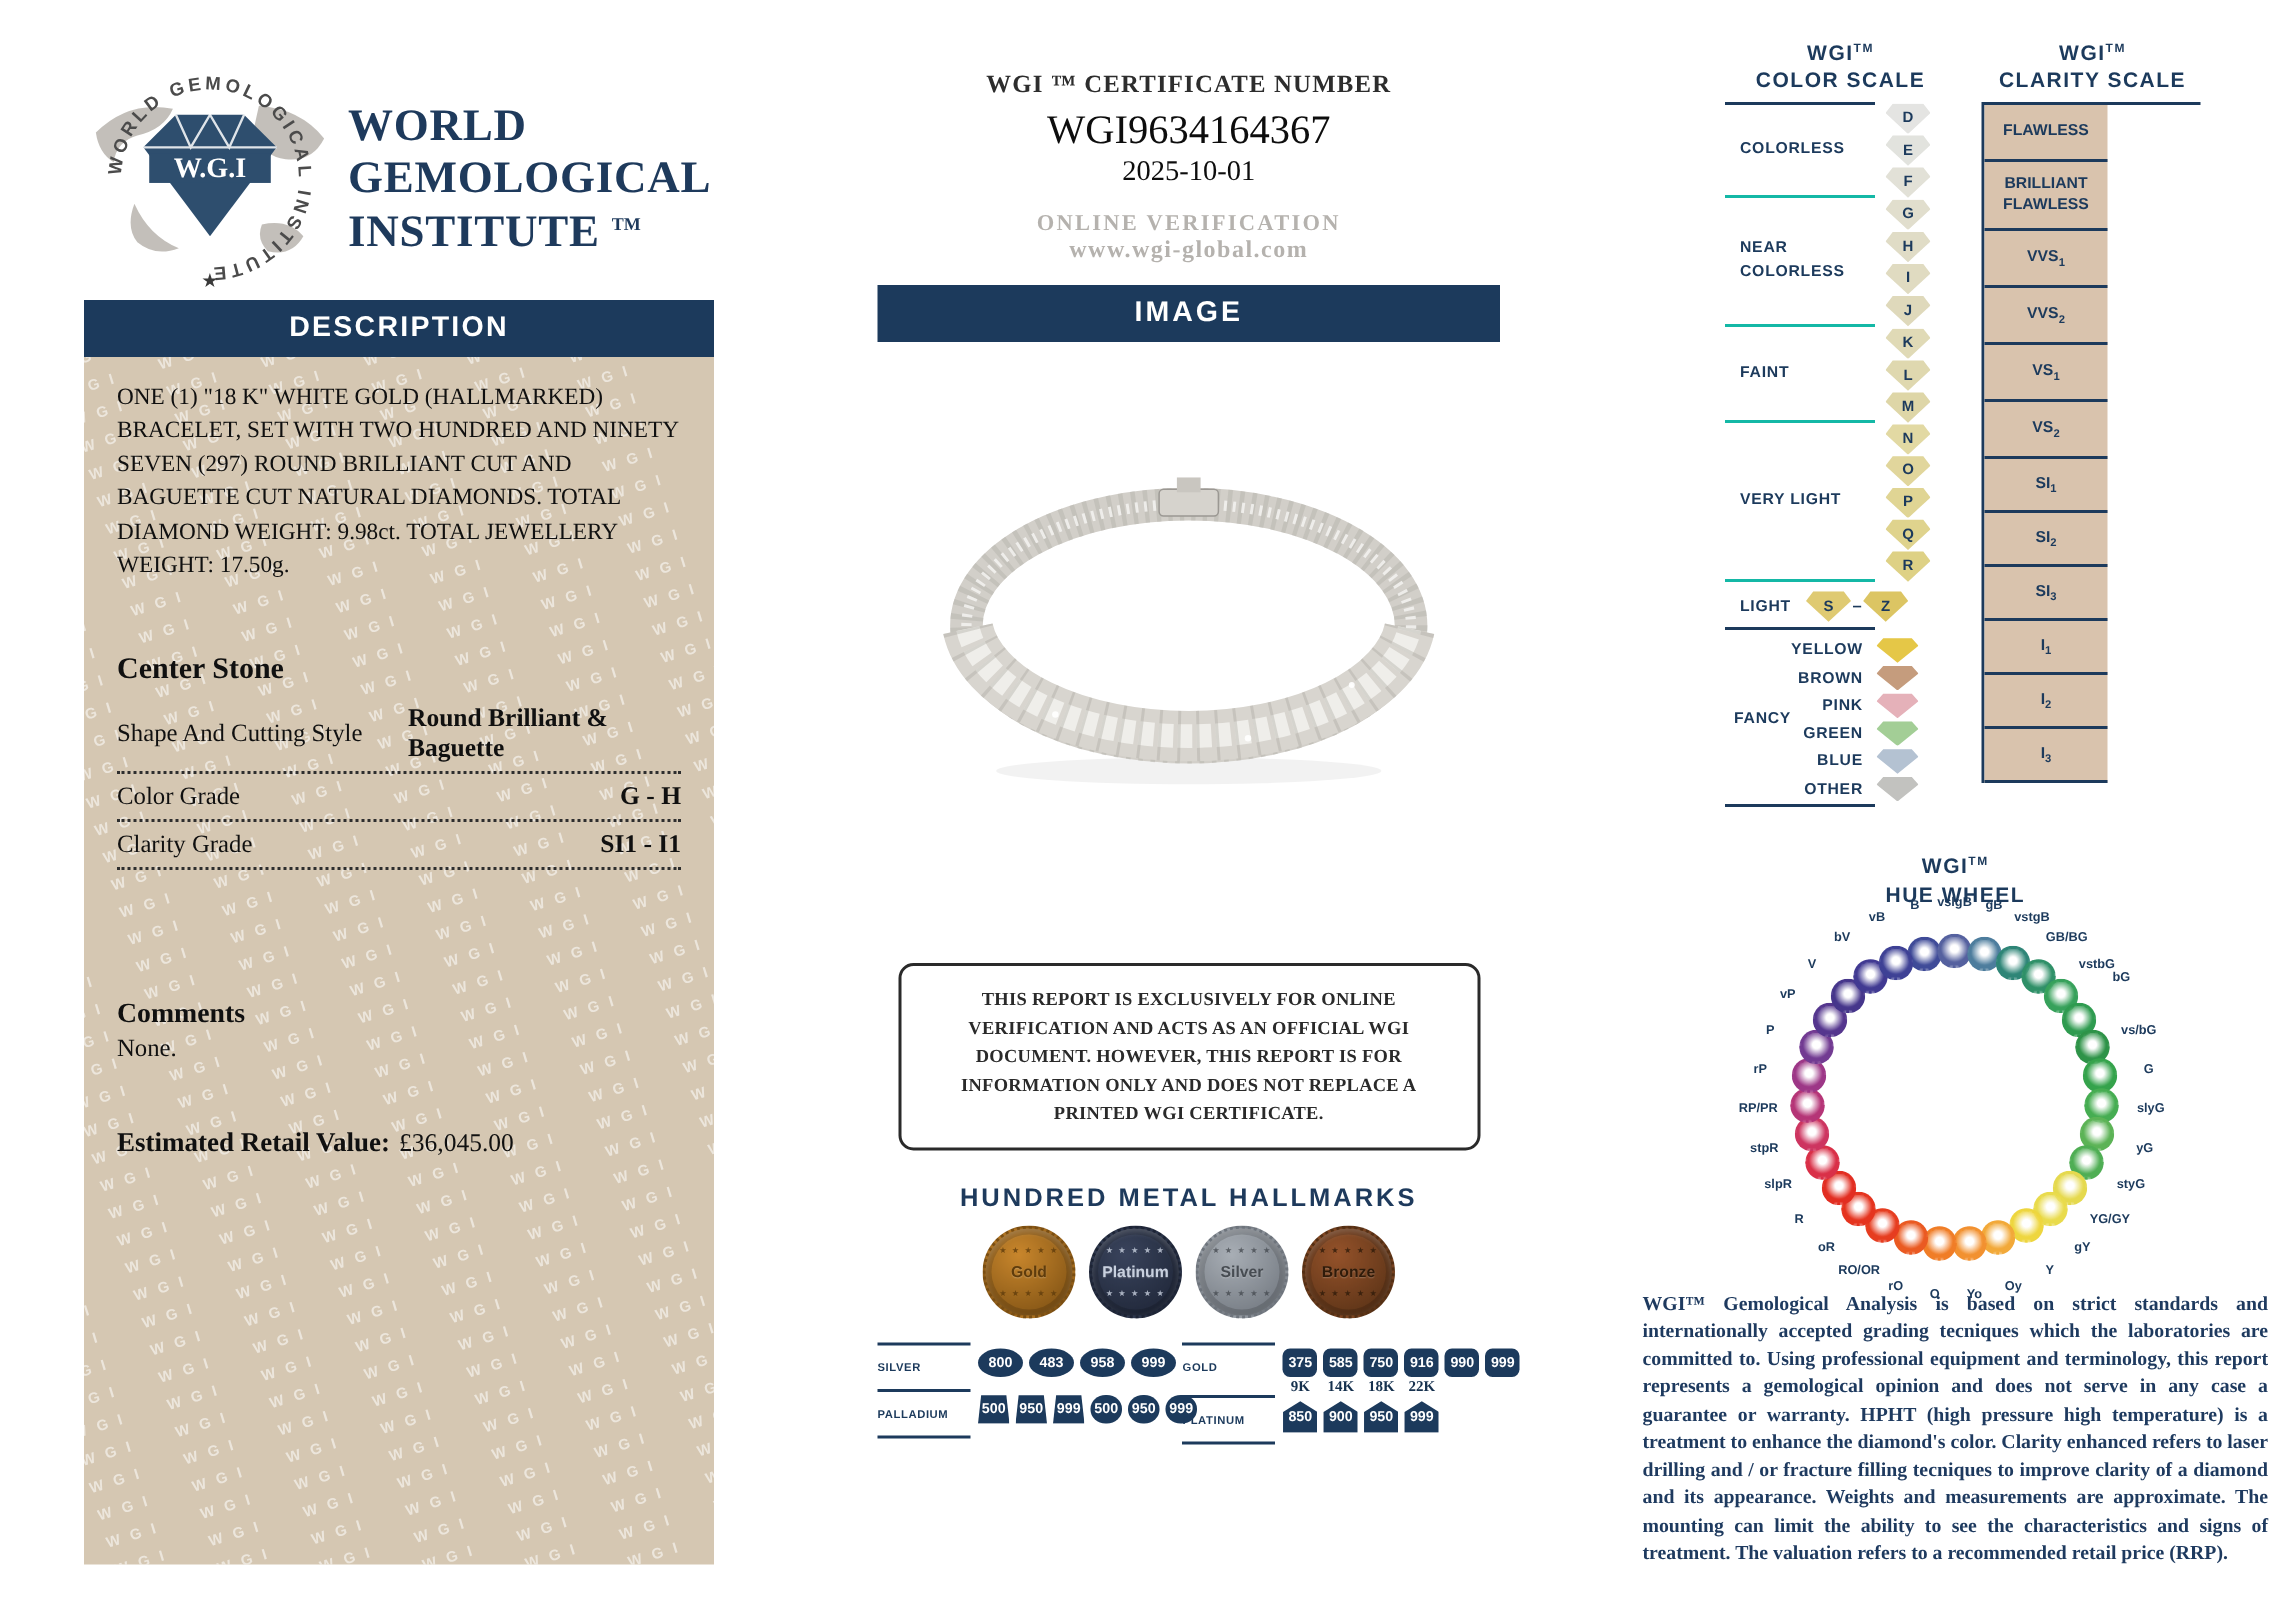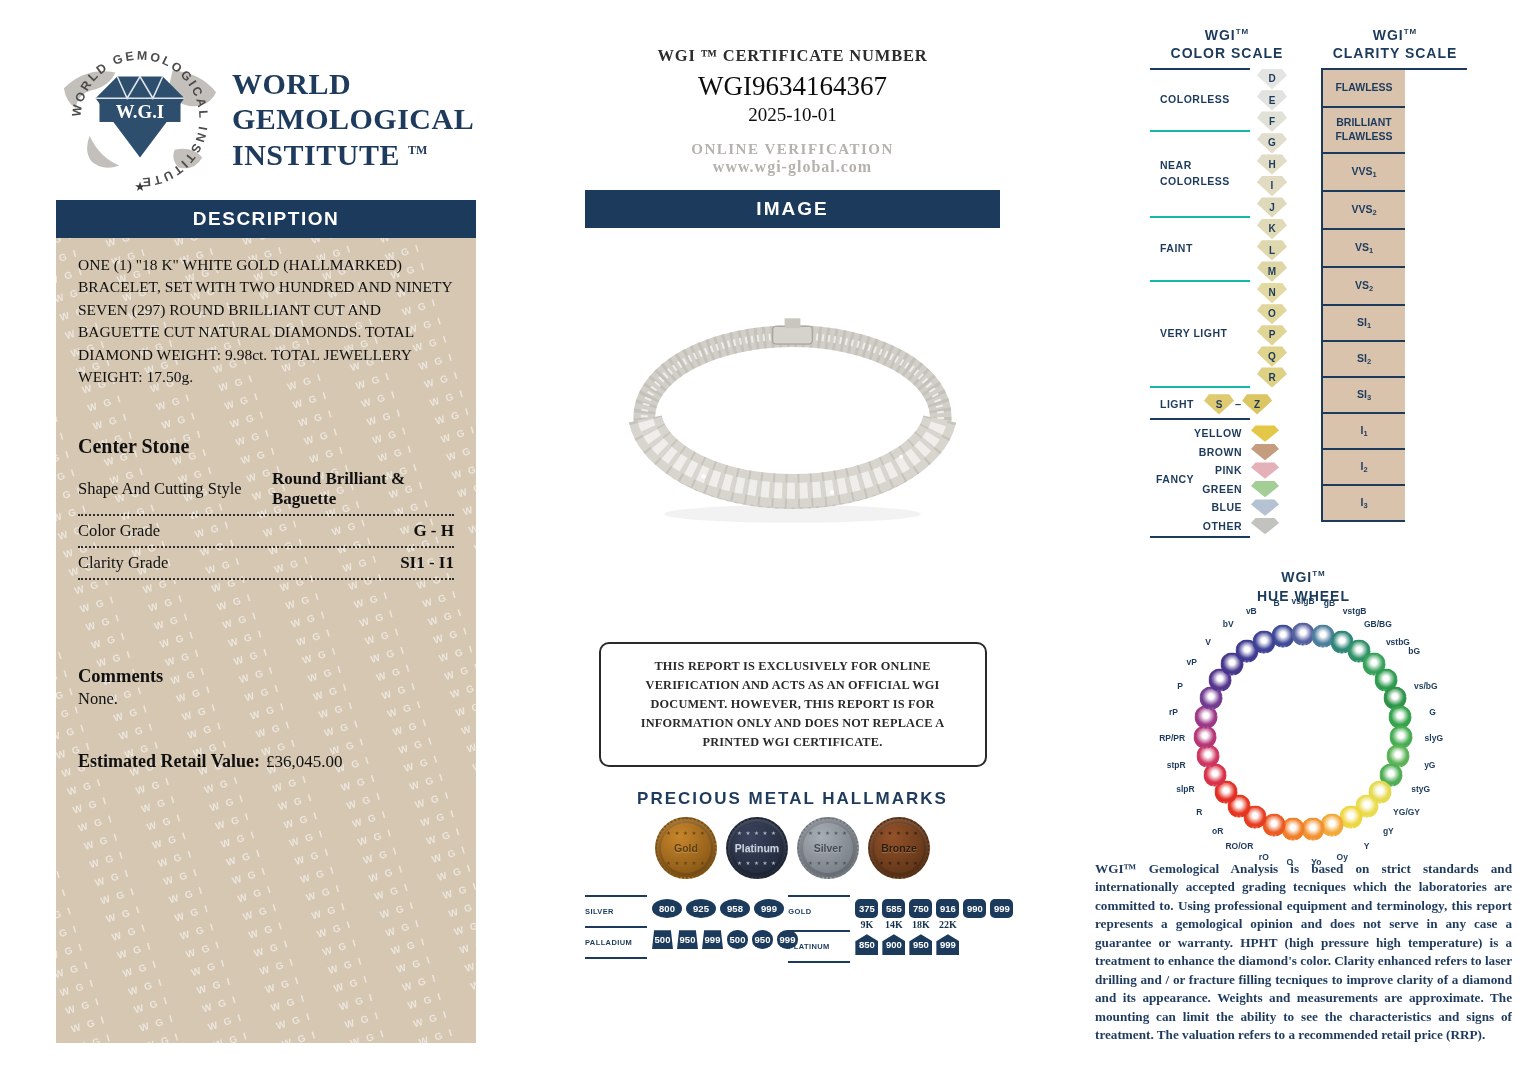--- a/index.html
+++ b/index.html
@@ -194,21 +194,21 @@
         <rect x="190" y="28" width="40" height="18" rx="3" fill="#d6d3cd" stroke="#9b9893"></rect>
         <rect x="202" y="20" width="16" height="10" fill="#c9c6c0"></rect>
         <circle cx="120" cy="180" r="2.2" fill="#ffffff" opacity=".9"></circle>
         <circle cx="250" cy="196" r="2.2" fill="#ffffff" opacity=".9"></circle>
         <circle cx="320" cy="160" r="2" fill="#ffffff" opacity=".9"></circle>
       </svg>
     </div>
 
     <div class="notice">THIS REPORT IS EXCLUSIVELY FOR ONLINE VERIFICATION AND ACTS AS AN OFFICIAL WGI DOCUMENT. HOWEVER, THIS REPORT IS FOR INFORMATION ONLY AND DOES NOT REPLACE A PRINTED WGI CERTIFICATE.</div>
 
-    <div class="hm-title">PRECIOUS METAL HALLMARKS</div>
+    <div class="hm-title">HUNDRED METAL HALLMARKS</div>
     <div class="coins">
         <div class="coin" style="background: radial-gradient(circle at 38% 30%, rgb(200, 134, 44), rgb(122, 78, 18) 92%); border: 2px dotted rgb(122, 78, 18);">
           <div class="stars top" style="color: rgb(95, 60, 12);">★ ★ ★ ★ ★</div>
           <div class="coin-name" style="color: rgb(95, 60, 12);">Gold</div>
           <div class="stars bottom" style="color: rgb(95, 60, 12);">★ ★ ★ ★ ★</div>
         </div>
         <div class="coin" style="background: radial-gradient(circle at 38% 30%, rgb(57, 67, 92), rgb(29, 36, 53) 92%); border: 2px dotted rgb(29, 36, 53);">
           <div class="stars top" style="color: rgb(200, 208, 222);">★ ★ ★ ★ ★</div>
           <div class="coin-name" style="color: rgb(200, 208, 222);">Platinum</div>
           <div class="stars bottom" style="color: rgb(200, 208, 222);">★ ★ ★ ★ ★</div>
@@ -226,21 +226,21 @@
       </div>
     <div class="hm-table">
         <div class="hm-col">
           <div class="hm-row">
             <div class="hm-label">SILVER</div>
             <div class="badges">
               <div class="badge-k">
                 <div class="badge oval">800</div>
               </div>
               <div class="badge-k">
-                <div class="badge oval">925</div>
+                <div class="badge oval">483</div>
               </div>
               <div class="badge-k">
                 <div class="badge oval">958</div>
               </div>
               <div class="badge-k">
                 <div class="badge oval">999</div>
               </div>
             </div>
           </div>
           <div class="hm-row">

